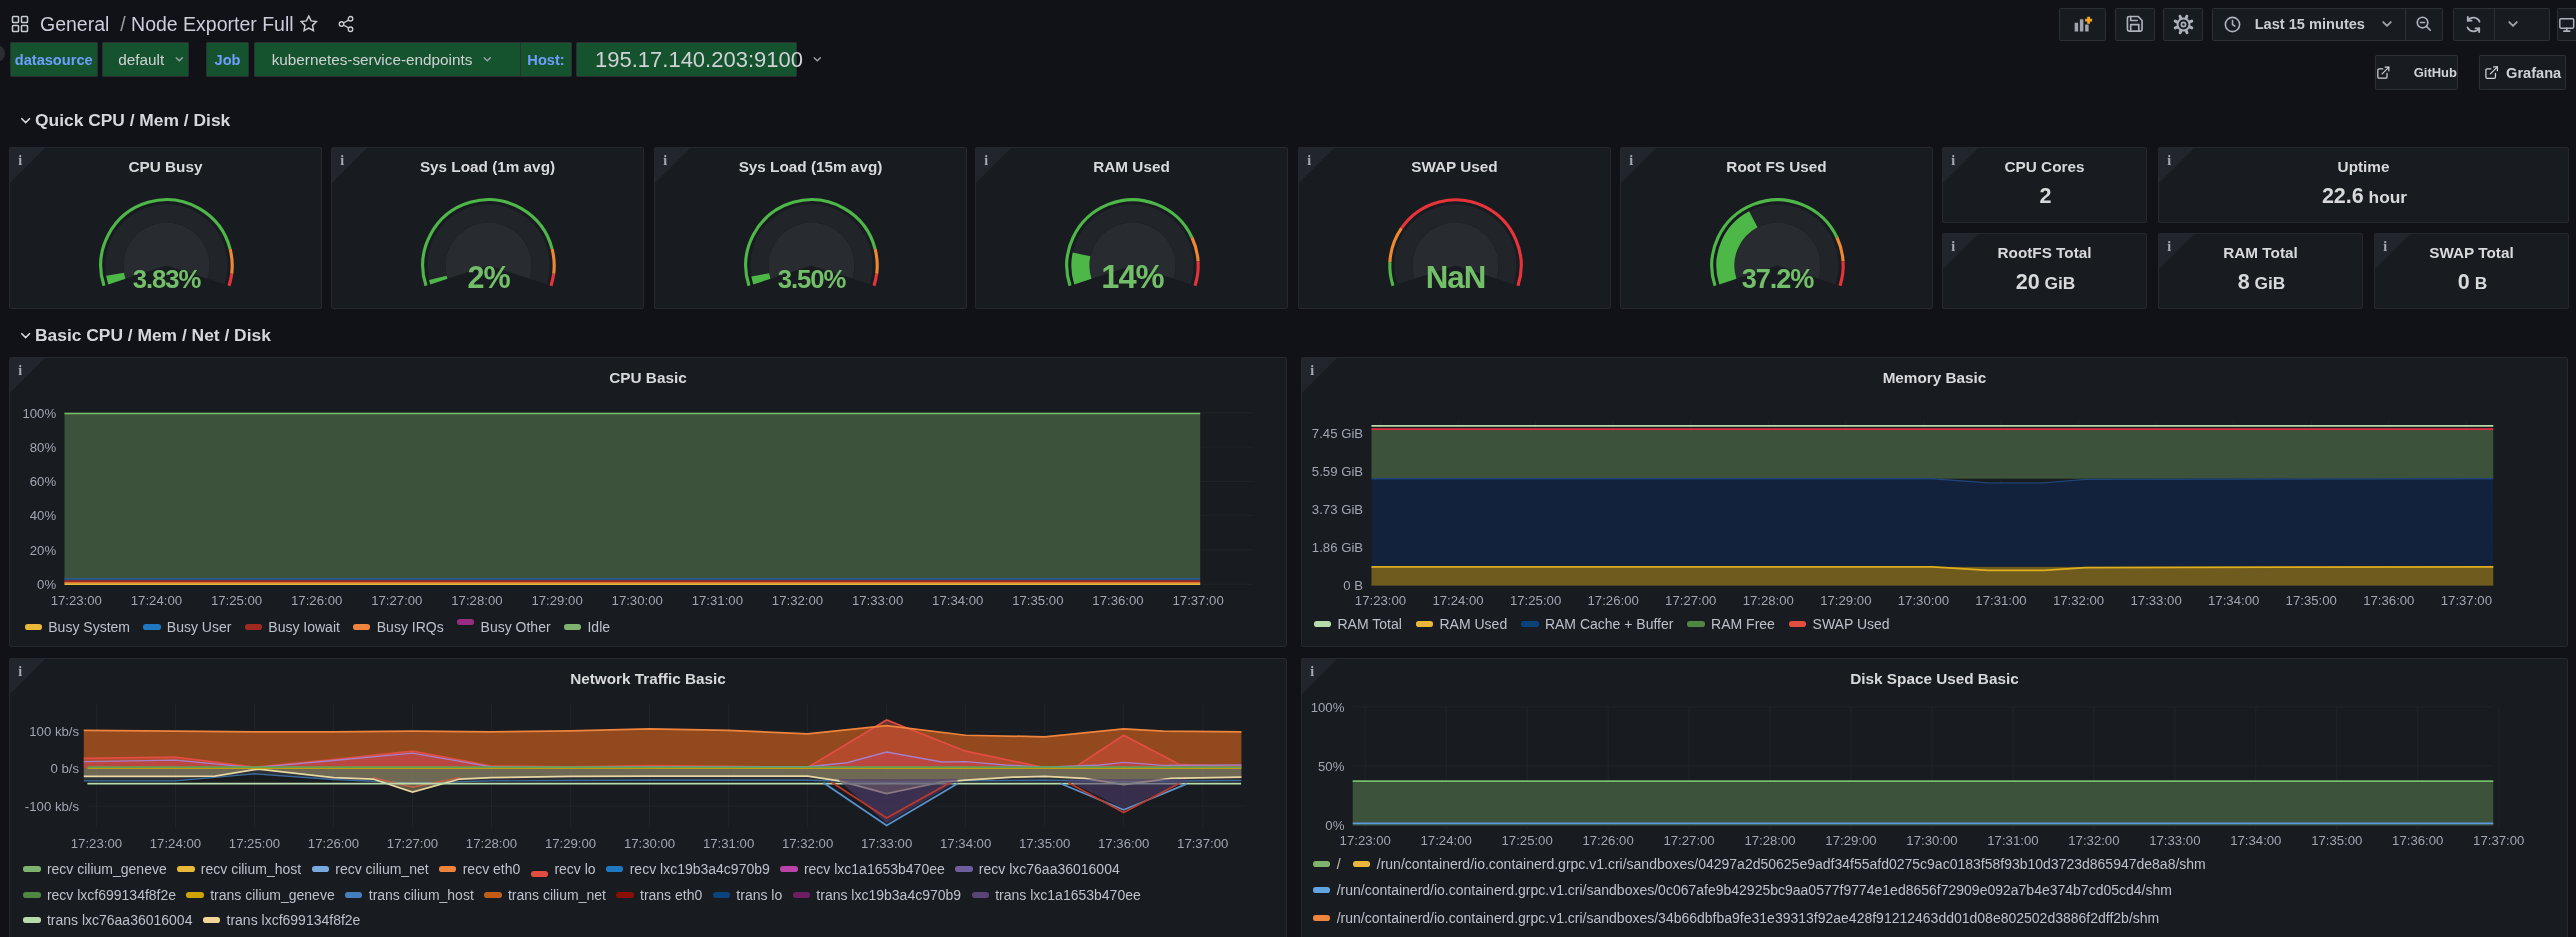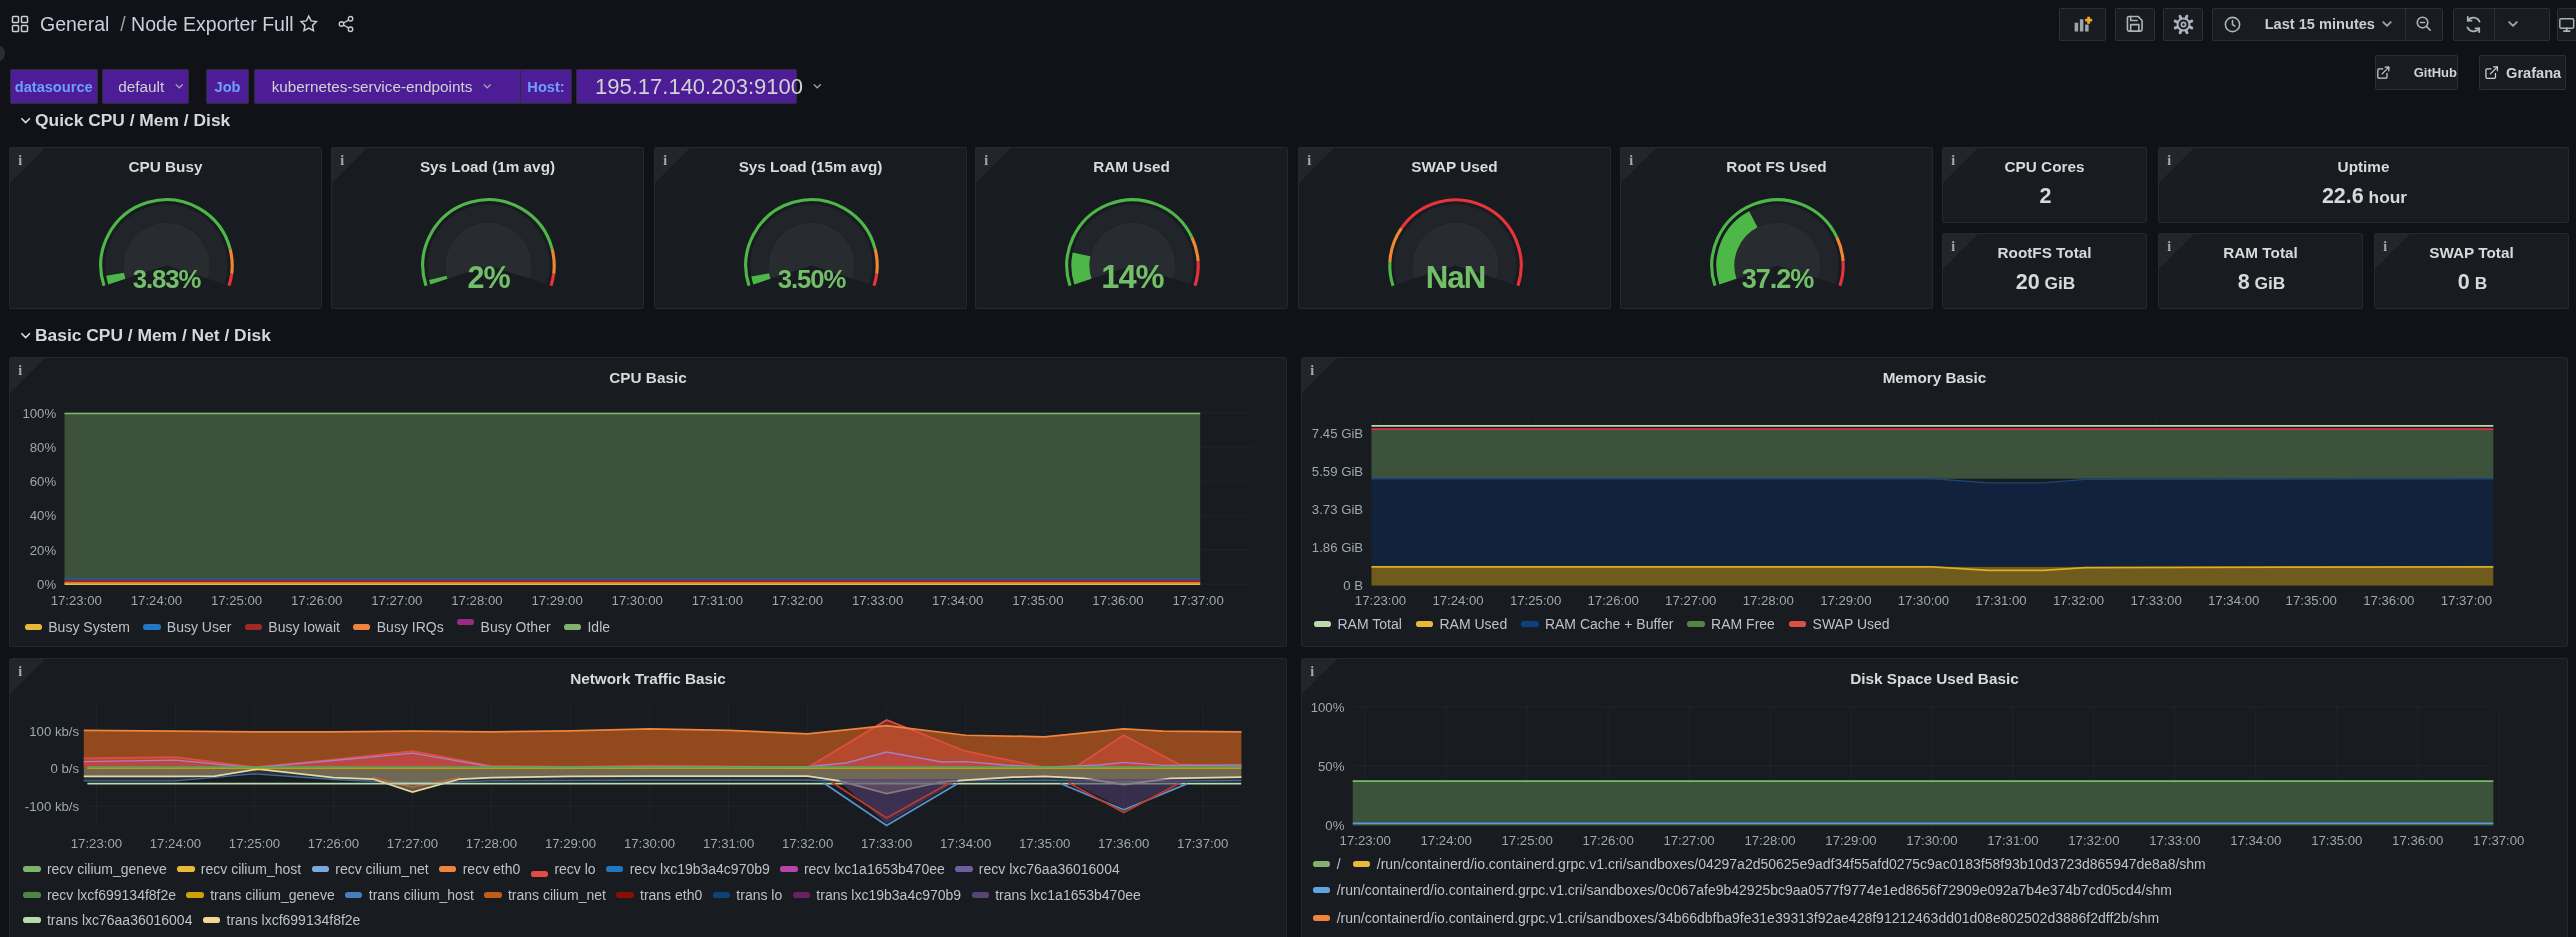--- a/index.html
+++ b/index.html
@@ -1,20 +1,20 @@
 <!DOCTYPE html>
 <html style="font-size:11px"><head><meta charset="utf-8"><style>
 * { margin:0; padding:0; box-sizing:border-box; }
 body { width:2576px; height:938px; background:#111217; font-family:"Liberation Sans", sans-serif; position:relative; overflow:hidden; }
 .abs { position:absolute; }
 .panel { position:absolute; background:#181b1f; border:0.7px solid #25282e; border-radius:2.1px; }
 .ptitle { position:absolute; left:0; right:0; text-align:center; font-weight:700; color:#d8d9da; line-height:18px; }
 .wedge { position:absolute; top:0; left:0; width:0; height:0; border-top:35px solid #22252b; border-right:35px solid transparent; }
 .iicon { position:absolute; top:6.3px; left:8.3px; font-family:"Liberation Serif",serif; font-weight:700; font-style:normal; font-size:14px; color:#a5aab1; line-height:1; }
-.vbox { position:absolute; top:69px; height:35px; background:#4c1d95; border:0.7px solid #2c2f36; border-radius:1.4px; display:flex; align-items:center; }
+.vbox { position:absolute; top:42px; height:35px; background:#14532d; border:0.7px solid #2c2f36; border-radius:1.4px; display:flex; align-items:center; }
 .btn { position:absolute; background:#181b20; border:0.7px solid #2c2f36; border-radius:1.4px; display:flex; align-items:center; justify-content:center; }
 .psvg { position:absolute; left:0; top:0; overflow:visible; }
 </style></head><body>
 
 <svg class="abs" style="left:11px;top:14.6px" width="18" height="18" viewBox="0 0 24 24" fill="none" stroke="#c7ccd3" stroke-width="2">
 <rect x="2" y="2" width="8" height="8" rx="1"></rect>
     <rect x="14" y="2" width="8" height="8" rx="1"></rect>
 <rect x="2" y="14" width="8" height="8" rx="1"></rect>
     <rect x="14" y="14" width="8" height="8" rx="1"></rect>
   </svg>
@@ -56,21 +56,21 @@
       <line x1="19.00" y1="9.03" x2="21.39" y2="8.01"></line>
     </svg>
   </div>
 <div class="btn" style="left:2212px;top:7.6px;width:231px;height:33px;justify-content:flex-start">
  <span style="margin-left:9.7px;display:flex">
       <svg width="19" height="19" viewBox="0 0 24 24" fill="none" stroke="#adb3bb" stroke-width="2" stroke-linecap="round" stroke-linejoin="round">
 <circle cx="12" cy="12" r="9"></circle>
         <path d="M12 7v5l3 2"></path>
       </svg>
     </span>
- <span style="margin-left:23px;font-size:14.6px;font-weight:700;color:#c9ccd2">Last 15 minutes</span>
+ <span style="margin-left:13px;font-size:14.6px;font-weight:700;color:#c9ccd2">Last 15 minutes</span>
  <span style="position:absolute;left:165px;display:flex">
       <svg width="18" height="18" viewBox="0 0 24 24" fill="none" stroke="#9aa0a8" stroke-width="2.6" stroke-linecap="round" stroke-linejoin="round">
         <path d="M7 9.5l5 5 5-5"></path>
       </svg>
     </span>
  <span style="width:0.7px;height:31px;background:#2c2f36;position:absolute;left:192px"></span>
  <span style="position:absolute;left:201px;display:flex">
       <svg width="19.5" height="19.5" viewBox="0 0 24 24" fill="none" stroke="#adb3bb" stroke-width="2" stroke-linecap="round" stroke-linejoin="round">
 <circle cx="10.5" cy="10.5" r="6.5"></circle>
         <path d="M15.3 15.3L20 20M8 10.5h5"></path>

